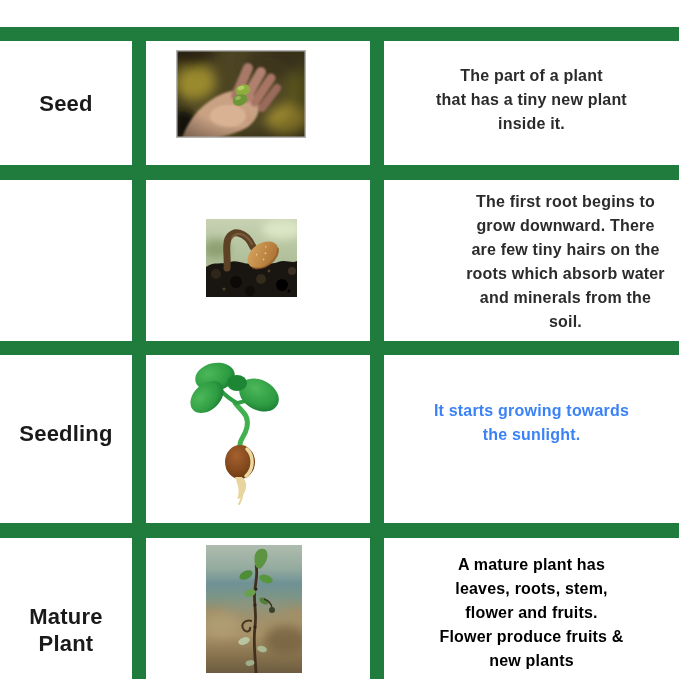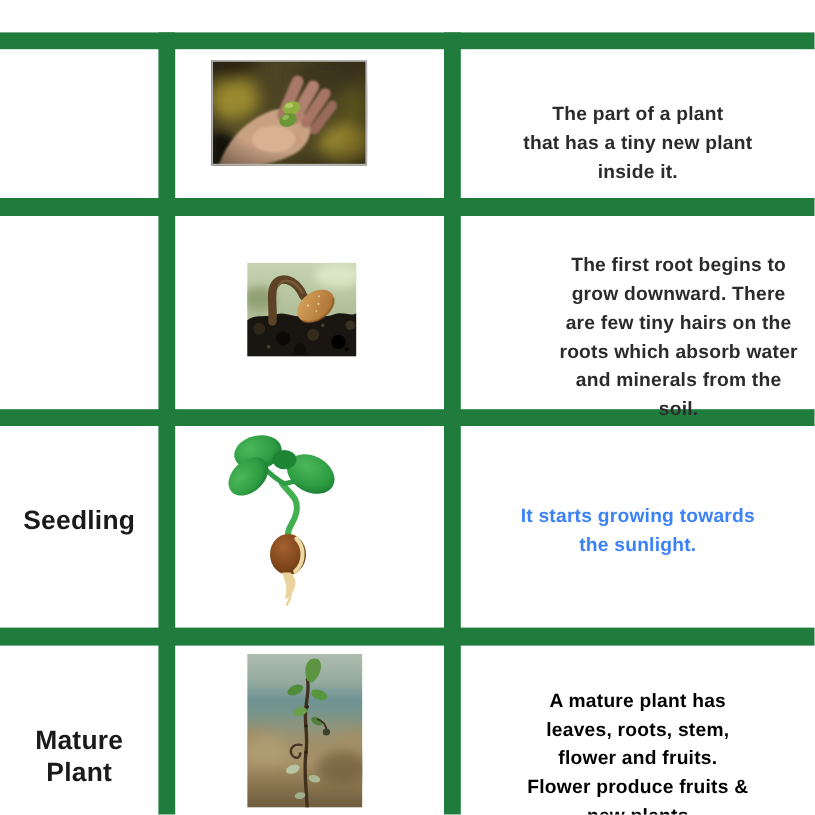--- a/index.html
+++ b/index.html
@@ -8,37 +8,38 @@
     font-family:"Liberation Sans",sans-serif;
   }
   .hbar{position:absolute;left:0;right:0;}
   .vbar{position:absolute;top:27px;bottom:0;width:14px;}
   .stage-label{
     position:absolute;left:0;width:132px;display:flex;align-items:center;justify-content:center;
     font-weight:700;font-size:22px;line-height:27px;text-align:center;letter-spacing:.2px;
   }
   .desc{
     position:absolute;left:384px;width:295px;text-align:center;white-space:pre-line;
-    font-weight:700;font-size:16px;line-height:24px;letter-spacing:.2px;margin-top:20px;
+    font-weight:700;font-size:16px;line-height:24px;letter-spacing:.2px;
   }
   .img-wrap{position:absolute;}
   .img-wrap svg{display:block;width:100%;height:100%;}
 </style>
 </head>
 <body>
 
 <div class="canvas">
 
   <div class="hbar gridline" style="top: 27px; height: 14px; background: rgb(31, 124, 60);"></div>
   <div class="hbar gridline" style="top: 165px; height: 15px; background: rgb(31, 124, 60);"></div>
   <div class="hbar gridline" style="top: 341px; height: 14px; background: rgb(31, 124, 60);"></div>
   <div class="hbar gridline" style="top: 523px; height: 15px; background: rgb(31, 124, 60);"></div>
   <div class="vbar gridline" style="left: 132px; background: rgb(31, 124, 60);"></div>
   <div class="vbar gridline" style="left: 370px; background: rgb(31, 124, 60);"></div>
 
+  <div class="stage-label" style="top: 41px; height: 124px; color: rgb(26, 26, 26);">Seed</div>
   <div class="stage-label" style="top: 355px; height: 156px; color: rgb(26, 26, 26); text-align: center;">Seedling</div>
   <div class="stage-label" style="top: 538px; height: 183px; color: rgb(26, 26, 26);">Mature Plant</div>
 
   <div class="img-wrap" style="left:176px;top:50px;width:130px;height:88px">
     <svg viewBox="0 0 130 88">
       <defs>
         <filter id="b6" x="-40%" y="-40%" width="180%" height="180%">
             <feGaussianBlur stdDeviation="6"></feGaussianBlur>
           </filter>
         <filter id="b3" x="-40%" y="-40%" width="180%" height="180%">

